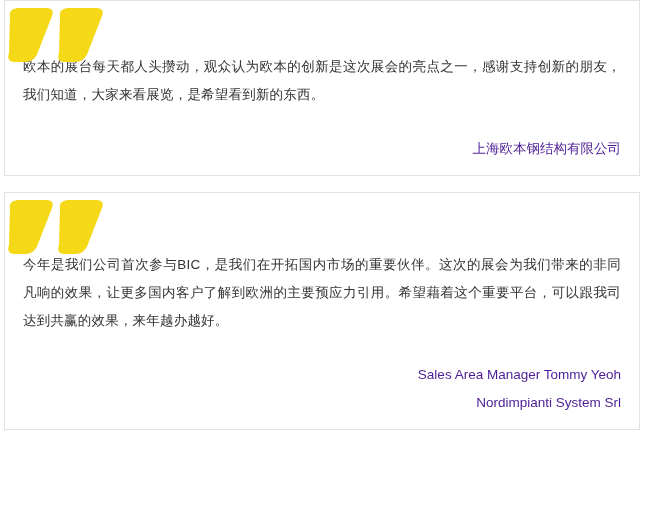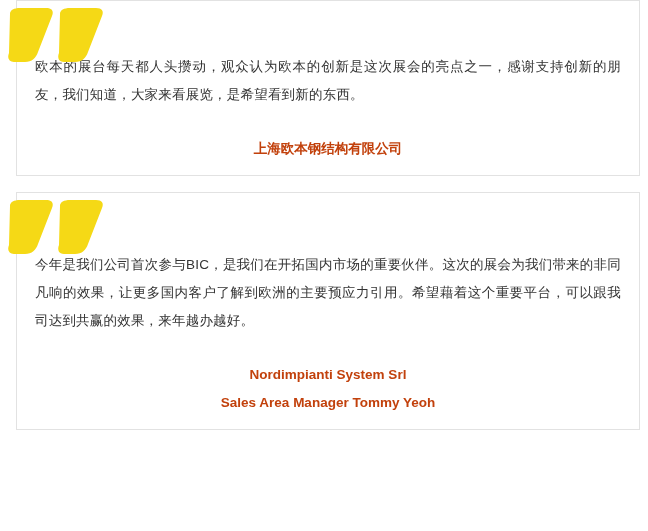--- a/index.html
+++ b/index.html
@@ -22,21 +22,21 @@
     position: relative;
     margin: 0 0 0 0;
     box-sizing: border-box;
   }
   .card {
     position: relative;
     box-sizing: border-box;
     border: 1px solid #e2e2e2;
     background: #ffffff;
     padding: 46px 18px 14px 18px;
-    margin-left: 16px;
+    margin-left: 4px;
     margin-right: 8px;
   }
   .quote-mark {
     position: absolute;
     top: 8px;
     left: 8px;
     z-index: 5;
     line-height: 1;
     pointer-events: none;
   }
@@ -44,25 +44,25 @@
   .quote-text {
     font-size: 13.5px;
     line-height: 28px;
     color: #333333;
     text-align: justify;
     letter-spacing: 0.2px;
     margin: 0;
   }
   .attribution {
     margin-top: 26px;
-    text-align: center;
-    font-weight: bold;
+    text-align: right;
+    font-weight: normal;
     font-size: 13.5px;
     line-height: 28px;
-    color: #c2410c;
+    color: #4c1d95;
   }
   .attribution .line { display: block; }
   .spacer-1 { height: 16px; }
   #t1 .card { padding-top: 52px; padding-bottom: 12px; }
   #t2 .card { padding-top: 58px; padding-bottom: 12px; }
 </style>
 </head>
 <body>
 
 <div class="testimonials">
@@ -87,19 +87,19 @@
   <div class="testimonial" id="t2">
     <span class="quote-mark">
       <svg width="96" height="54" viewBox="0 0 96 54" xmlns="http://www.w3.org/2000/svg">
         <path d="M2 6 C2 2 6 0 12 0 L38 0 C44 0 46 3 44 8 L30 44 C28 50 24 54 17 54 L6 54 C1 54 -1 50 1 45 Z" fill="#f5d916"></path>
         <path d="M52 6 C52 2 56 0 62 0 L88 0 C94 0 96 3 94 8 L80 44 C78 50 74 54 67 54 L56 54 C51 54 49 50 51 45 Z" fill="#f5d916"></path>
       </svg>
     </span>
     <div class="card">
       <p class="quote-text">今年是我们公司首次参与BIC，是我们在开拓国内市场的重要伙伴。这次的展会为我们带来的非同凡响的效果，让更多国内客户了解到欧洲的主要预应力引用。希望藉着这个重要平台，可以跟我司达到共赢的效果，来年越办越好。</p>
       <div class="attribution">
+        <span class="line">Sales Area Manager Tommy Yeoh</span>
         <span class="line">Nordimpianti System Srl</span>
-        <span class="line">Sales Area Manager Tommy Yeoh</span>
       </div>
     </div>
   </div>
 
 </div>
 
 </body></html>

